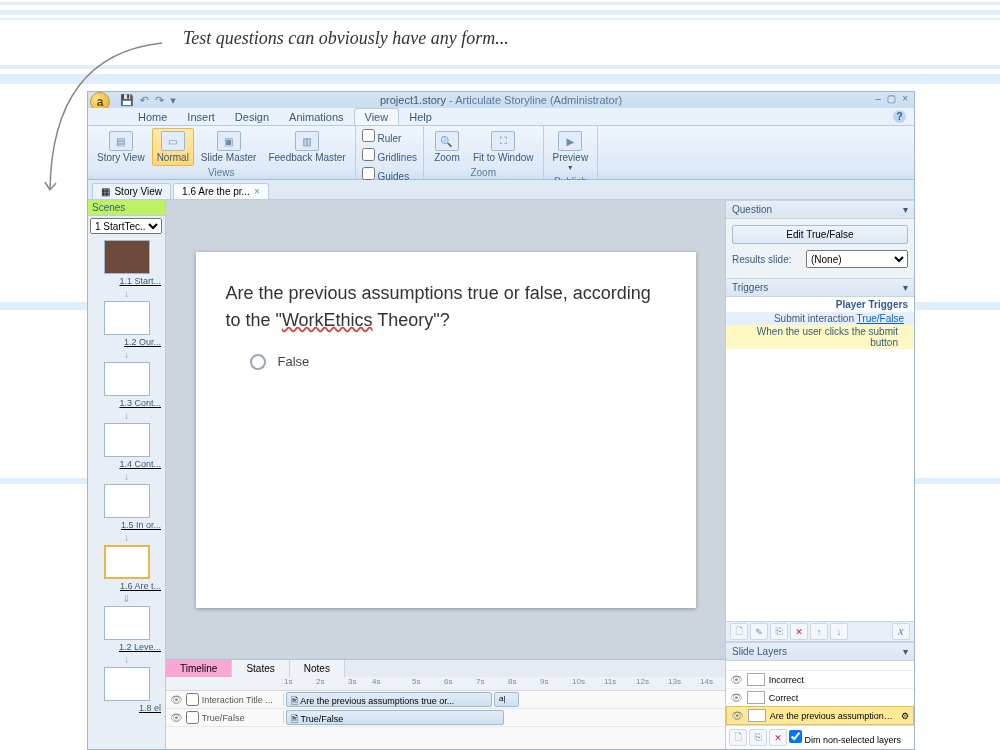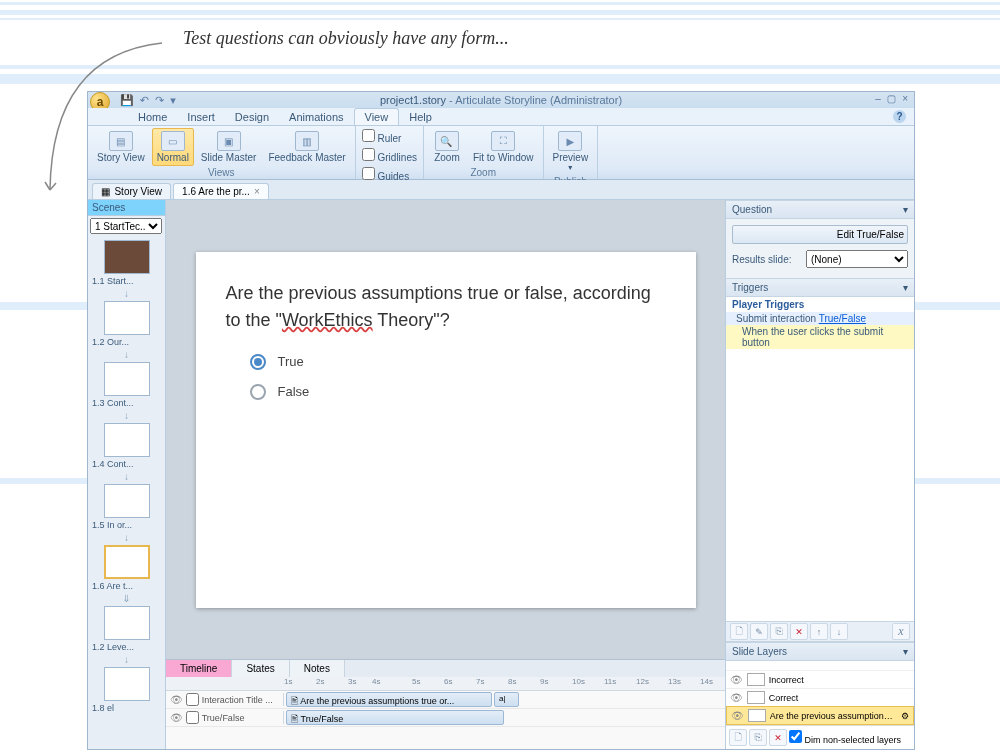--- a/index.html
+++ b/index.html
@@ -29,24 +29,24 @@
   .rbtn.active { background:linear-gradient(to bottom,#ffe9a8,#ffd978); border:1px solid #e8b84e; border-radius:2px; }
   .rbtn .ico { width:24px; height:20px; background:#e1ecf8; border:1px solid #9fb8d0; border-radius:2px; margin-bottom:1px; display:flex; align-items:center; justify-content:center; font-size:10px; color:#6b8bb0; }
   .chk { font-size:10px; color:#3a5a7a; display:block; padding:1px 2px; }
 
   .tab-strip { height:20px; background:#e0eaf5; display:flex; align-items:flex-end; padding-left:4px; border-bottom:1px solid #b9cde0; }
   .doc-tab { background:#edf3fa; border:1px solid #b9cde0; border-bottom:none; padding:2px 8px; font-size:10px; margin-right:2px; border-radius:3px 3px 0 0; display:flex; align-items:center; gap:4px; }
   .doc-tab.active { background:#f9fcff; }
 
   .workspace { flex:1; display:flex; min-height:0; }
   .scenes-col { width:78px; background:#e8eef5; border-right:1px solid #b9cde0; display:flex; flex-direction:column; }
-  .scenes-hdr { font-size:10px; padding:2px 4px; background:#7dd3fc; border-bottom:1px solid #b9cde0; color:#3a5a7a; }
+  .scenes-hdr { font-size:10px; padding:2px 4px; background:#bef264; border-bottom:1px solid #b9cde0; color:#3a5a7a; }
   .scenes-sel { margin:2px; height:16px; font-size:10px; width:72px; }
   .thumbs { flex:1; overflow:auto; padding:4px; }
-  .thumb-wrap { text-align:left; margin-bottom:4px; }
+  .thumb-wrap { text-align:right; margin-bottom:4px;text-decoration:underline; }
   .thumb { width:46px; height:34px; background:#fff; border:1px solid #9fb8d0; margin:0 auto 2px; position:relative; }
   .thumb.sel { border:2px solid #e8b84e; }
   .thumb-wrap .tlabel { font-size:9px; color:#3a5a7a; display:block; white-space:nowrap; overflow:hidden; text-overflow:ellipsis; }
   .arr-down { color:#8aa5c0; font-size:10px; text-align:center; margin:-2px 0 2px; }
 
   .center-col { flex:1; display:flex; flex-direction:column; background:#ccd4dd; position:relative; }
   .canvas-area { flex:1; display:flex; align-items:center; justify-content:center; padding:18px; overflow:hidden; }
   .slide { width:500px; height:356px; background:#fff; box-shadow:0 1px 4px rgba(0,0,0,0.3); padding:28px 30px; font-family:"Segoe UI","Century Gothic",sans-serif; }
   .slide-q { font-size:18px; color:#333; line-height:1.5; margin-bottom:20px; }
   .word-red { color:#333; text-decoration:underline; text-decoration-color:#d94040; text-decoration-style:wavy; }
@@ -63,26 +63,26 @@
   .ruler { height:14px; background:#eef1f5; border-bottom:1px solid #d0d8e2; display:flex; position:relative; }
   .ruler-inner { margin-left:118px; position:relative; flex:1; }
   .ruler-tick { position:absolute; top:0; font-size:8px; color:#7a8ca0; }
   .tl-row { display:flex; height:18px; border-bottom:1px solid #e8e8e8; align-items:center; }
   .tl-row-l { width:118px; font-size:9px; padding-left:4px; display:flex; align-items:center; gap:3px; color:#555; border-right:1px solid #d0d8e2; }
   .tl-bar { height:15px; background:linear-gradient(to bottom,#e3edf7,#cddff1); border:1px solid #9db8d4; font-size:9px; padding:1px 4px; border-radius:2px; margin-left:2px; }
 
   .right-col { width:189px; background:#eef3f8; border-left:1px solid #b9cde0; display:flex; flex-direction:column; }
   .panel-hdr { font-size:10px; padding:3px 6px; background:linear-gradient(to bottom,#e8eff7,#d9e5f1); border-top:1px solid #c5d5e4; border-bottom:1px solid #c5d5e4; color:#3a5a7a; display:flex; justify-content:space-between; align-items:center; }
   .q-panel-body { padding:6px; }
-  .btn-full { width:100%; padding:3px; font-size:10px; background:linear-gradient(to bottom,#f0f5fa,#dce8f4); border:1px solid #a8bdd2; border-radius:2px; margin-bottom:6px;text-align:right; }
+  .btn-full { width:100%; padding:3px; font-size:10px; background:linear-gradient(to bottom,#f0f5fa,#dce8f4); border:1px solid #a8bdd2; border-radius:2px; margin-bottom:6px; }
   .row-f { display:flex; align-items:center; gap:4px; margin-bottom:4px; }
   .row-f label { font-size:10px; color:#3a5a7a; flex:0 0 70px; }
   .row-f select { flex:1; font-size:10px; height:18px; }
 
-  .trig-body { flex:1; font-size:10px; color:#3a5a7a; background:#fff; }
+  .trig-body { flex:1; font-size:10px; color:#3a5a7a; background:#fff;text-align:right; }
   .trig-subh { font-weight:bold; padding:2px 6px; color:#2a5b9b; }
   .trig-item { padding:1px 10px; background:#e5effd; }
   .trig-item .lnk { color:#0a5ed8; text-decoration:underline; }
   .trig-cond { padding:1px 16px; background:#fef9c3; }
   .trig-tools { height:21px; background:#e8eff7; border-top:1px solid #c5d5e4; border-bottom:1px solid #c5d5e4; display:flex; align-items:center; padding:0 4px; gap:2px; }
   .tbtn { width:18px; height:17px; border:1px solid #cbd8e6; background:#f4f8fc; font-size:9px; color:#6d85a0; display:flex; align-items:center; justify-content:center; border-radius:2px; }
   .tbtn.del { color:#c23; }
   .tbtn.var { font-style:italic; font-family:"Times New Roman",serif; font-size:12px; margin-left:auto; }
 
   .layers-body { flex:0 0 88px; background:#fff; display:flex; flex-direction:column; }
@@ -251,24 +251,20 @@
           </div>
         </div>
     </div>
 
     <div class="center-col">
       <div class="canvas-area">
         <div class="slide">
           <div class="slide-q">
             <span>Are the previous assumptions true or false, according to the "</span><span class="word-red">WorkEthics</span><span> Theory"?</span>
           </div>
-          <div class="opt">
-              <span class="radio sel"></span>
-              <span>True</span>
-            </div>
           <div class="opt">
               <span class="radio"></span>
               <span>False</span>
             </div>
         </div>
       </div>
 
       <div class="timeline-panel">
         <div class="tl-tabs">
           <div class="tl-tab active">Timeline</div>

